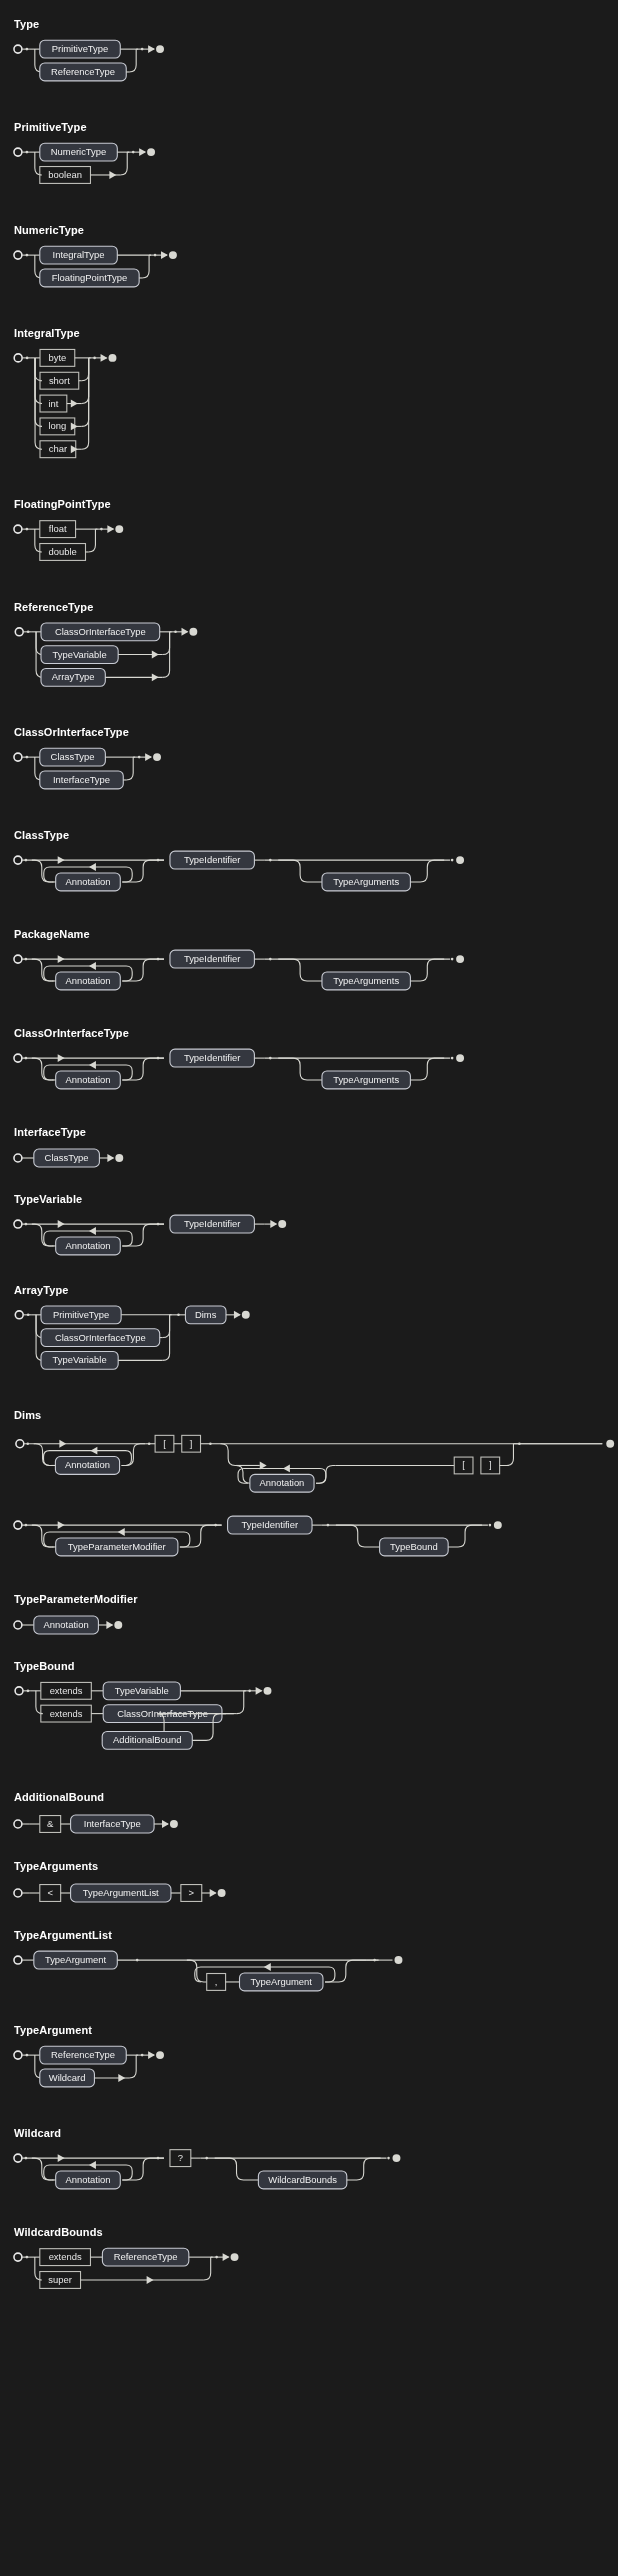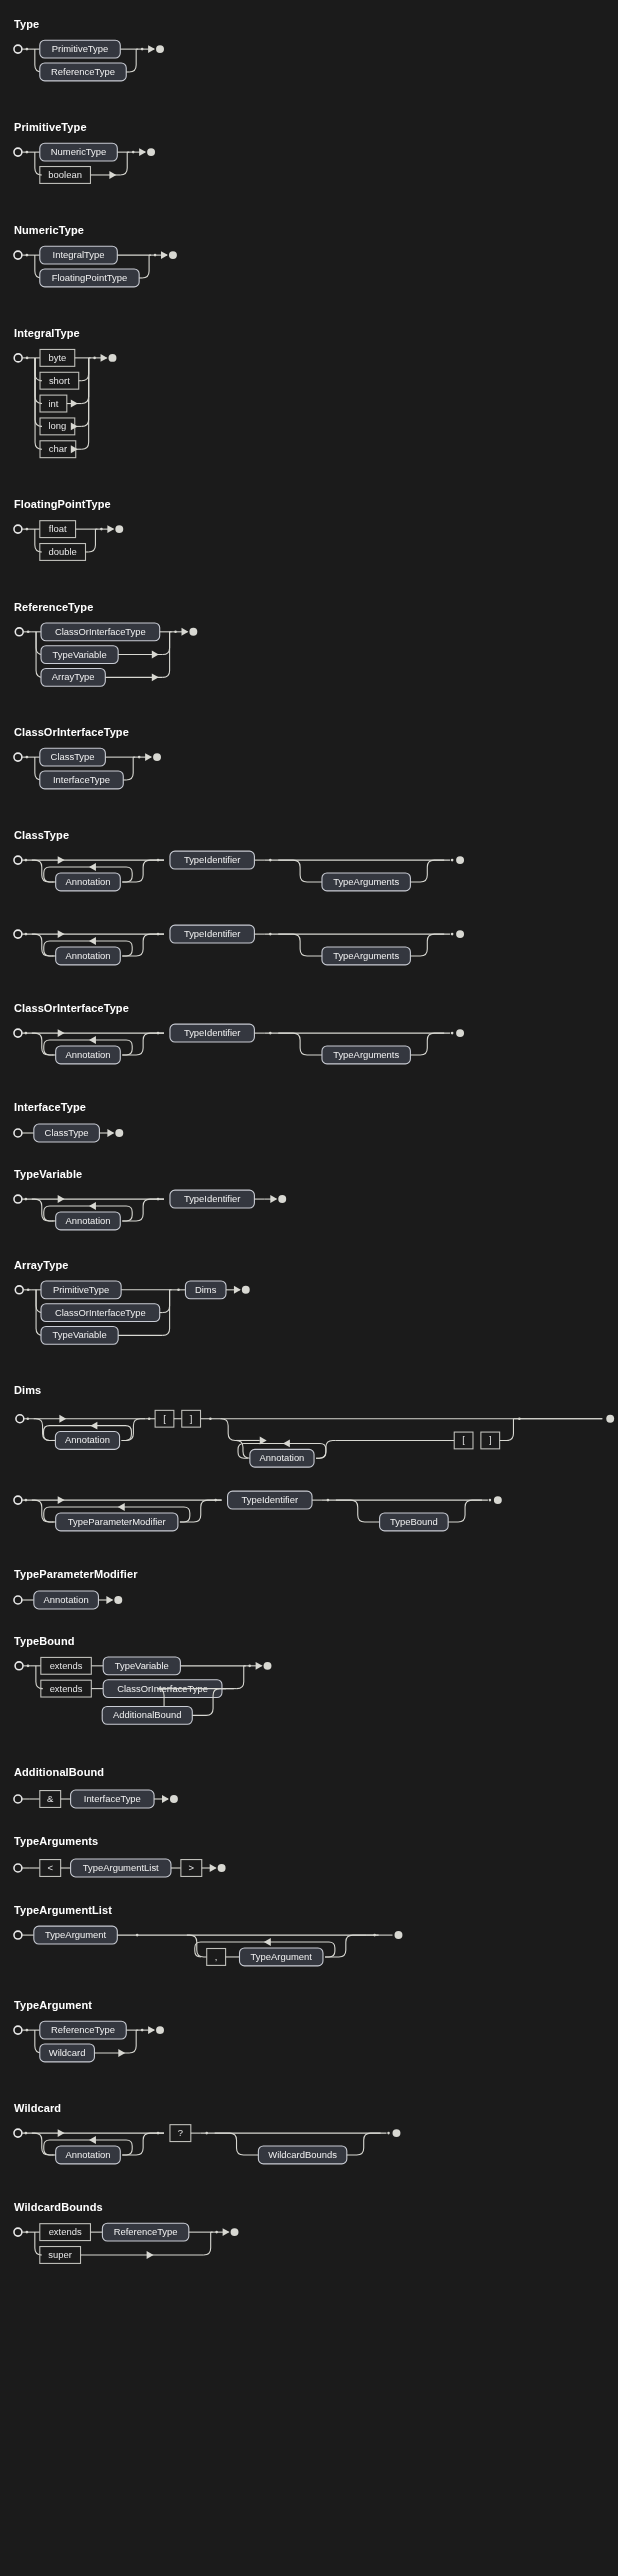--- a/index.html
+++ b/index.html
@@ -251,20 +251,21 @@
         <line x1="258" y1="16" x2="445" y2="16"></line>
         <path d="M272,16 H287 Q294,16 294,23 V31 Q294,38 301,38 H316"></path>
         <rect x="316" y="29" width="89" height="18" class="nonterm"></rect>
         <text x="360.5" y="38.5">TypeArguments</text>
         <path d="M405,38 H415 Q422,38 422,31 V23 Q422,16 429,16 H439"></path>
         <circle cx="447" cy="16" r="1.3" class="joint"></circle>
         <circle cx="455" cy="16" r="4" class="end-dot"></circle>
       </svg>
     </div>
     <div class="rule">
+      <div class="rule-title">PackageName</div>
       <svg class="rule-canvas" width="619" height="66" viewBox="0 0 623 66">
         <circle cx="10" cy="16" r="4" class="start-ring"></circle>
         <circle cx="18" cy="16" r="1.3" class="joint"></circle>
         <line x1="14" y1="16" x2="157" y2="16"></line>
         <polygon points="50,12 57,16 50,20" class="arrow"></polygon>
         <path d="M24,16 H27 Q34,16 34,23 V31 Q34,38 41,38 H44"></path>
         <rect x="48" y="29" width="65" height="18" class="nonterm"></rect>
         <text x="80.5" y="38.5">Annotation</text>
         <line x1="44" y1="38" x2="48" y2="38"></line>
         <path d="M115,38 H119 Q125,38 125,32 V29 Q125,23 119,23 H42 Q36,23 36,29 V32 Q36,38 42,38 H46"></path>

